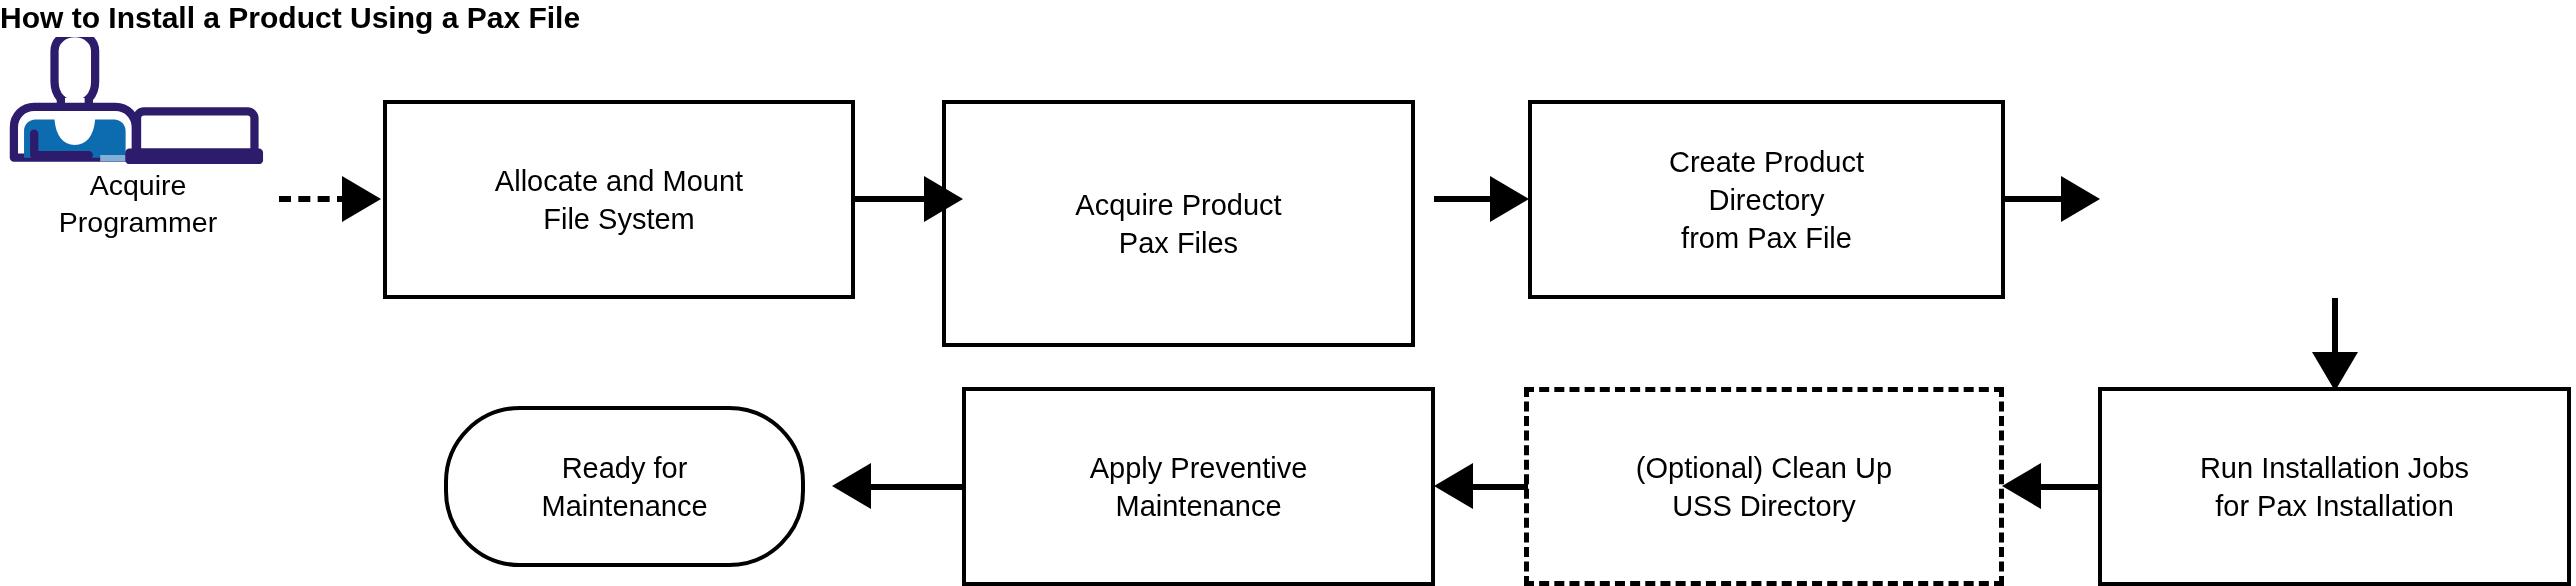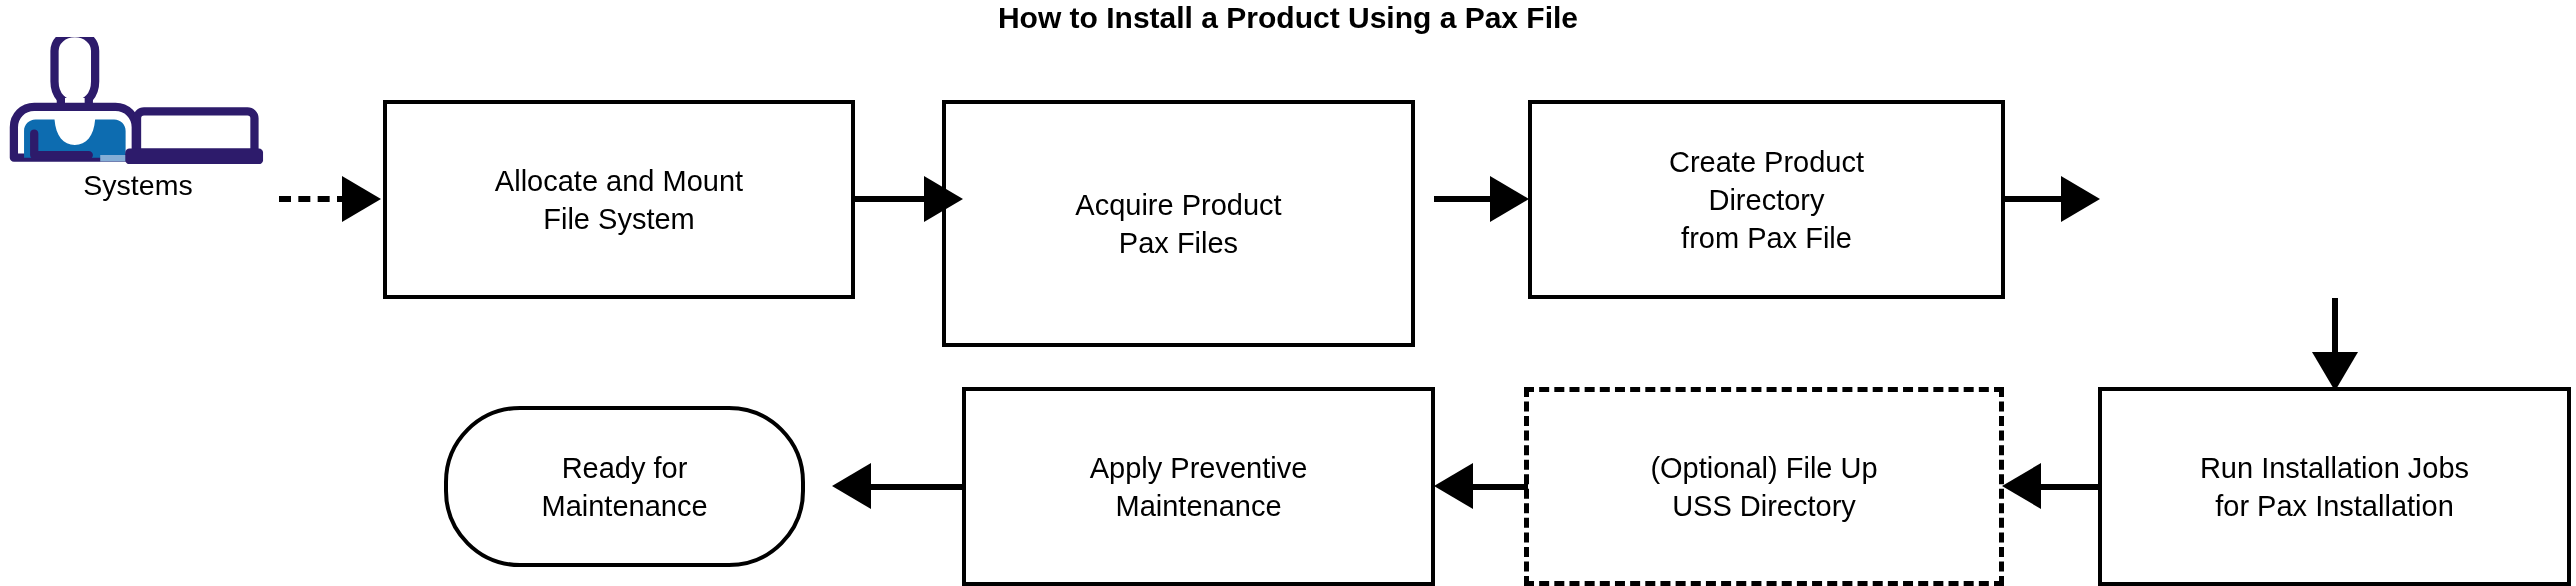--- a/index.html
+++ b/index.html
@@ -15,21 +15,21 @@
     background: #ffffff;
     font-family: "Liberation Sans", "DejaVu Sans", sans-serif;
     overflow: hidden;
   }
   
   #diagram-title {
     position: absolute;
     left: 0;
     top: 1.3px;
     width: 2576px;
-    text-align: center;
+    text-align: left;
     font-size: 30px;
     font-weight: bold;
     color: #000000;
     letter-spacing: 0px;
     line-height: 34px;
     white-space: nowrap;
   }
   
   #actor-group {
     position: absolute;
@@ -145,21 +145,22 @@
       <path d="M46 152 L46 186 L132 186" fill="none" stroke="#2d1b6b" stroke-width="13" stroke-linecap="round" stroke-linejoin="round"></path>
 
       <path d="M204 128 L204 182 L216 182 L216 128 Z" fill="#84aed6"></path>
       <path d="M150 186 L230 186 L230 196 L150 196 Z" fill="#84aed6"></path>
 
       <path d="M208 128 C208 122 213 117 219 117 L382 117 C388 117 393 122 393 128 L393 182 L208 182 Z" fill="#ffffff" stroke="#2d1b6b" stroke-width="13" stroke-linejoin="round"></path>
 
       <path d="M196 182 L400 182 L400 194 L196 194 Z" fill="#ffffff" stroke="#2d1b6b" stroke-width="13" stroke-linejoin="round"></path>
     </svg>
     <div id="actor-label">
-      <div>Systems</div>
+      <div>Acquire</div>
+      <div>Programmer</div>
     </div>
   </div>
 
   <div class="node" style="left:383px; top:100px; width:472px; height:199px;">
     <span class="node-text">Allocate and Mount
 File System</span>
   </div>
 
   <div class="node" style="left:942px; top:100px; width:473px; height:247px;">
     <span class="node-text">Acquire Product
@@ -172,21 +173,21 @@
 from Pax File</span>
   </div>
 
 
   <div class="node" style="left:2098px; top:387px; width:473px; height:199px;">
     <span class="node-text">Run Installation Jobs
 for Pax Installation</span>
   </div>
 
   <div class="node dashed" style="left:1524px; top:387px; width:480px; height:199px;">
-    <span class="node-text">(Optional) File Up
+    <span class="node-text">(Optional) Clean Up
 USS Directory</span>
   </div>
 
   <div class="node" style="left:962px; top:387px; width:473px; height:199px;align-items:center;">
     <span class="node-text">Apply Preventive
 Maintenance</span>
   </div>
 
   <div class="node terminator" style="left:444px; top:406px; width:361px; height:161px;">
     <span class="node-text">Ready for

